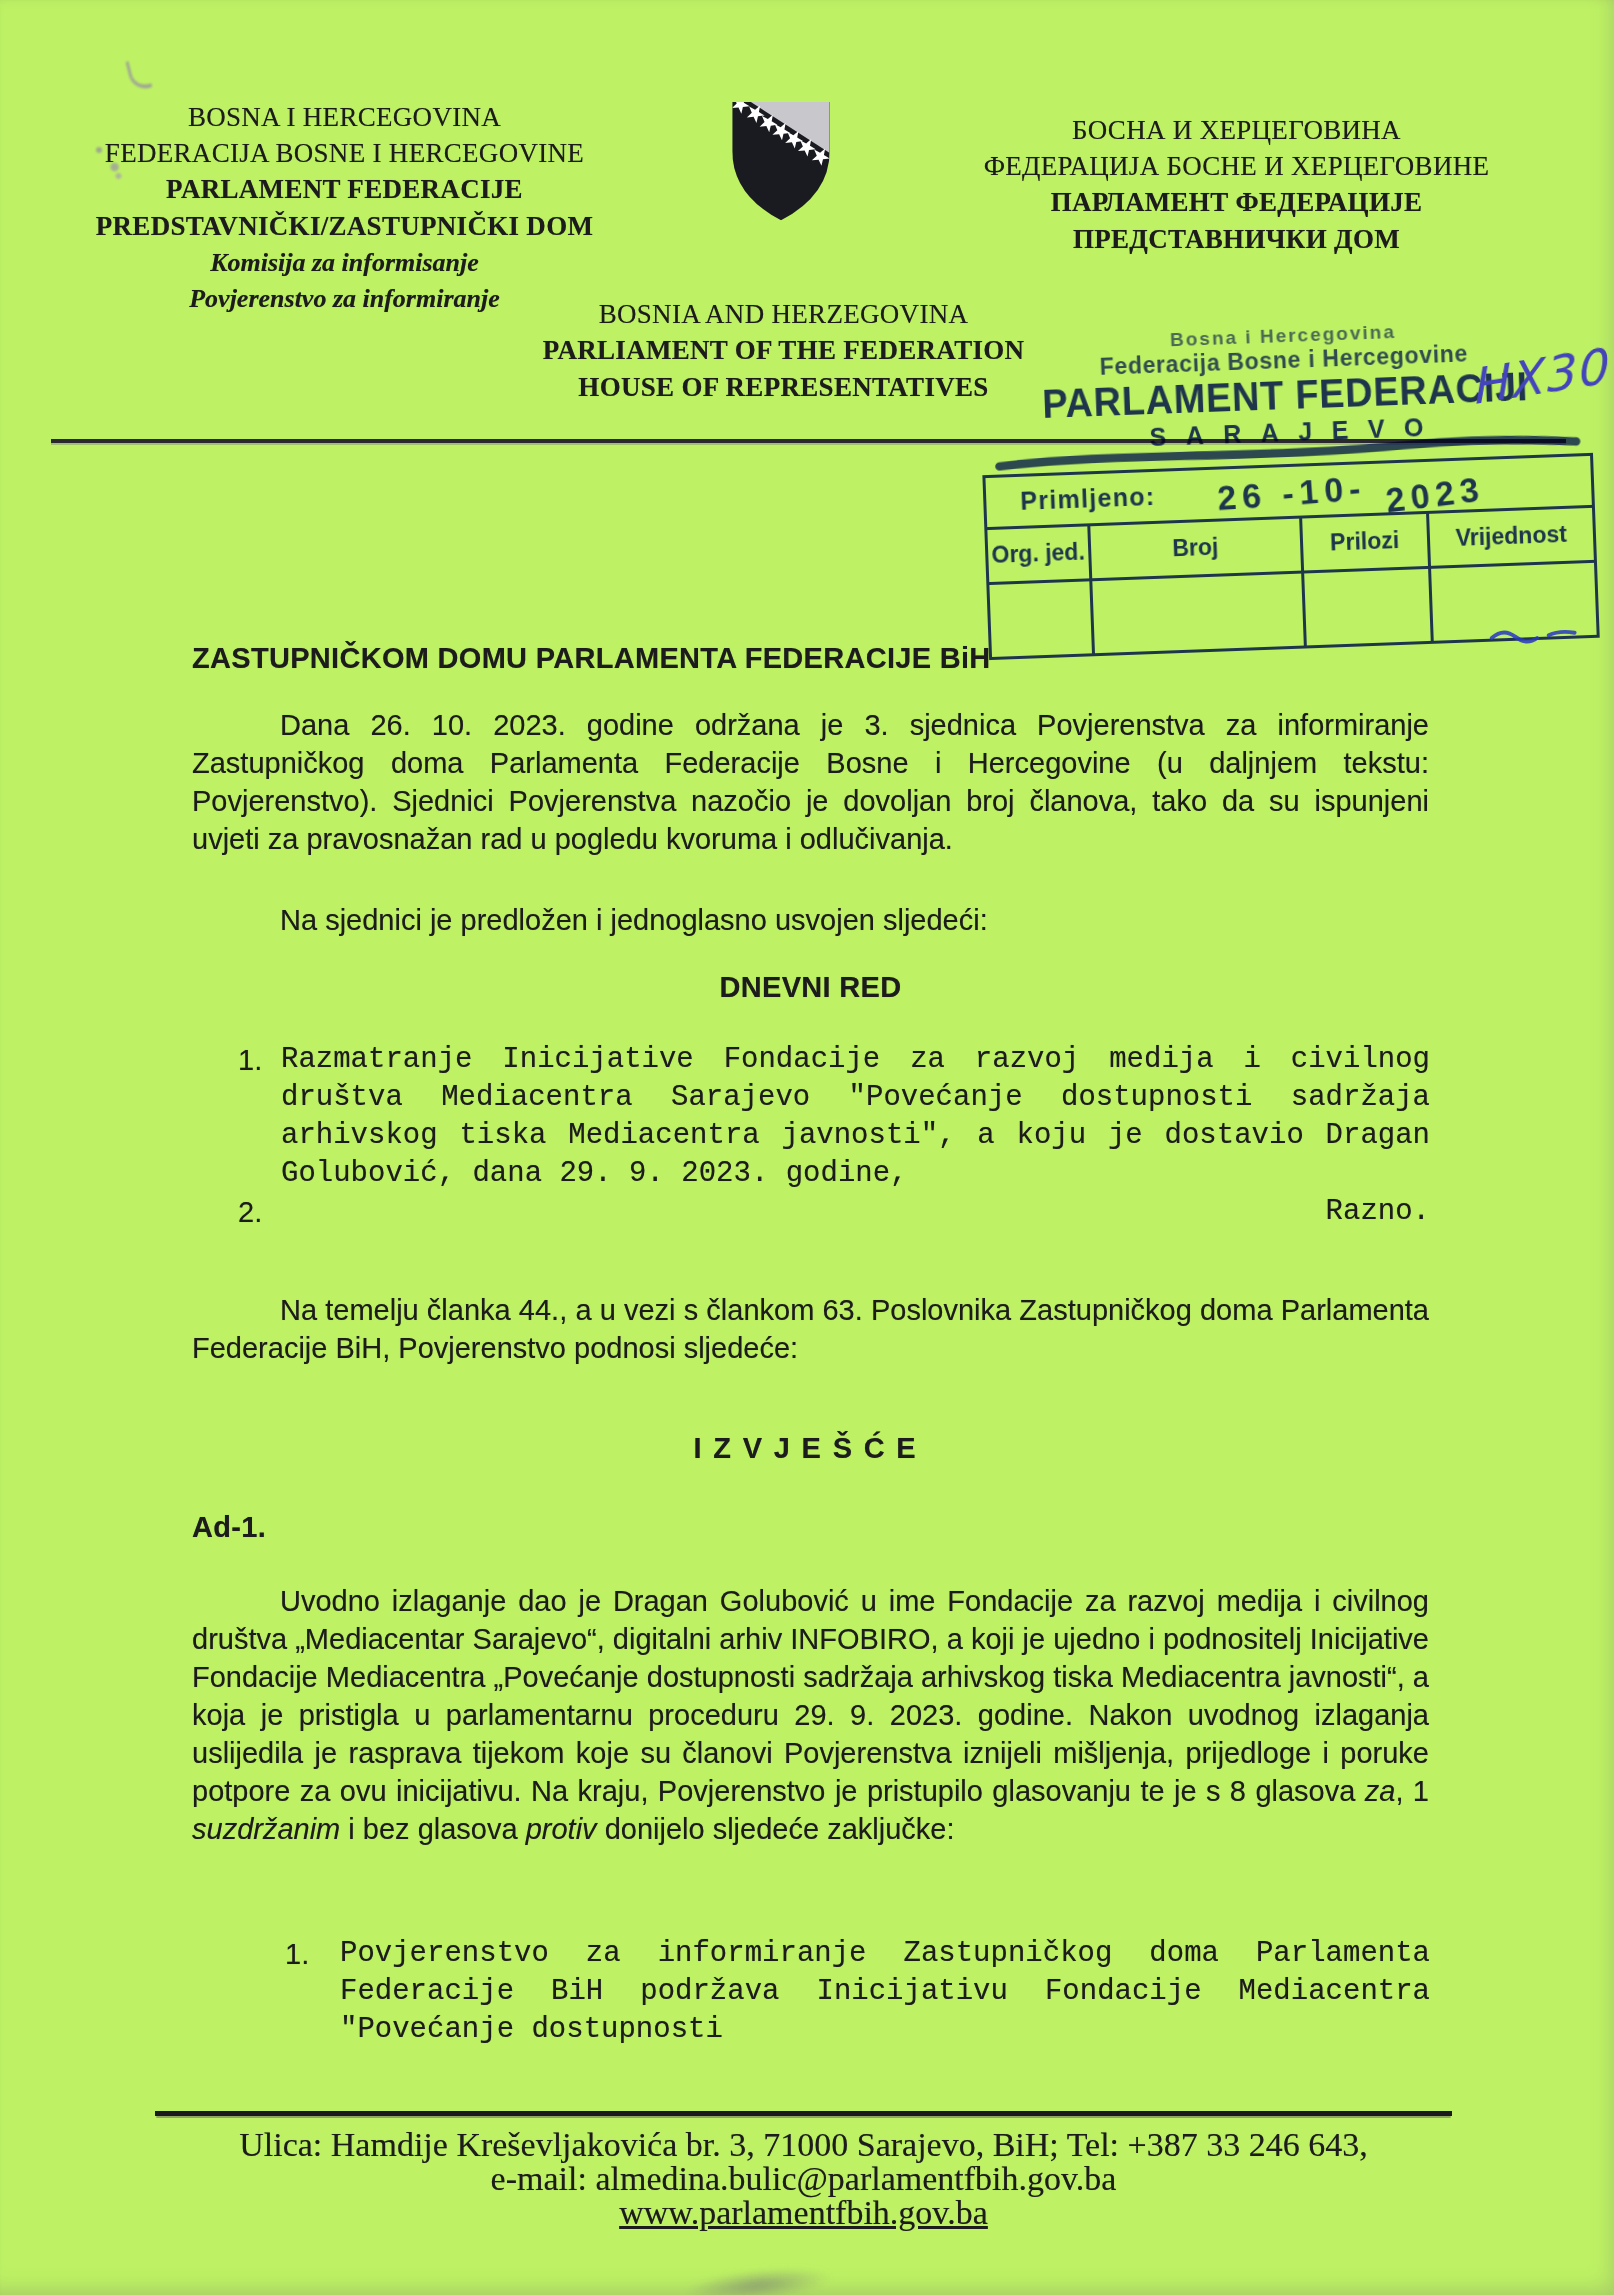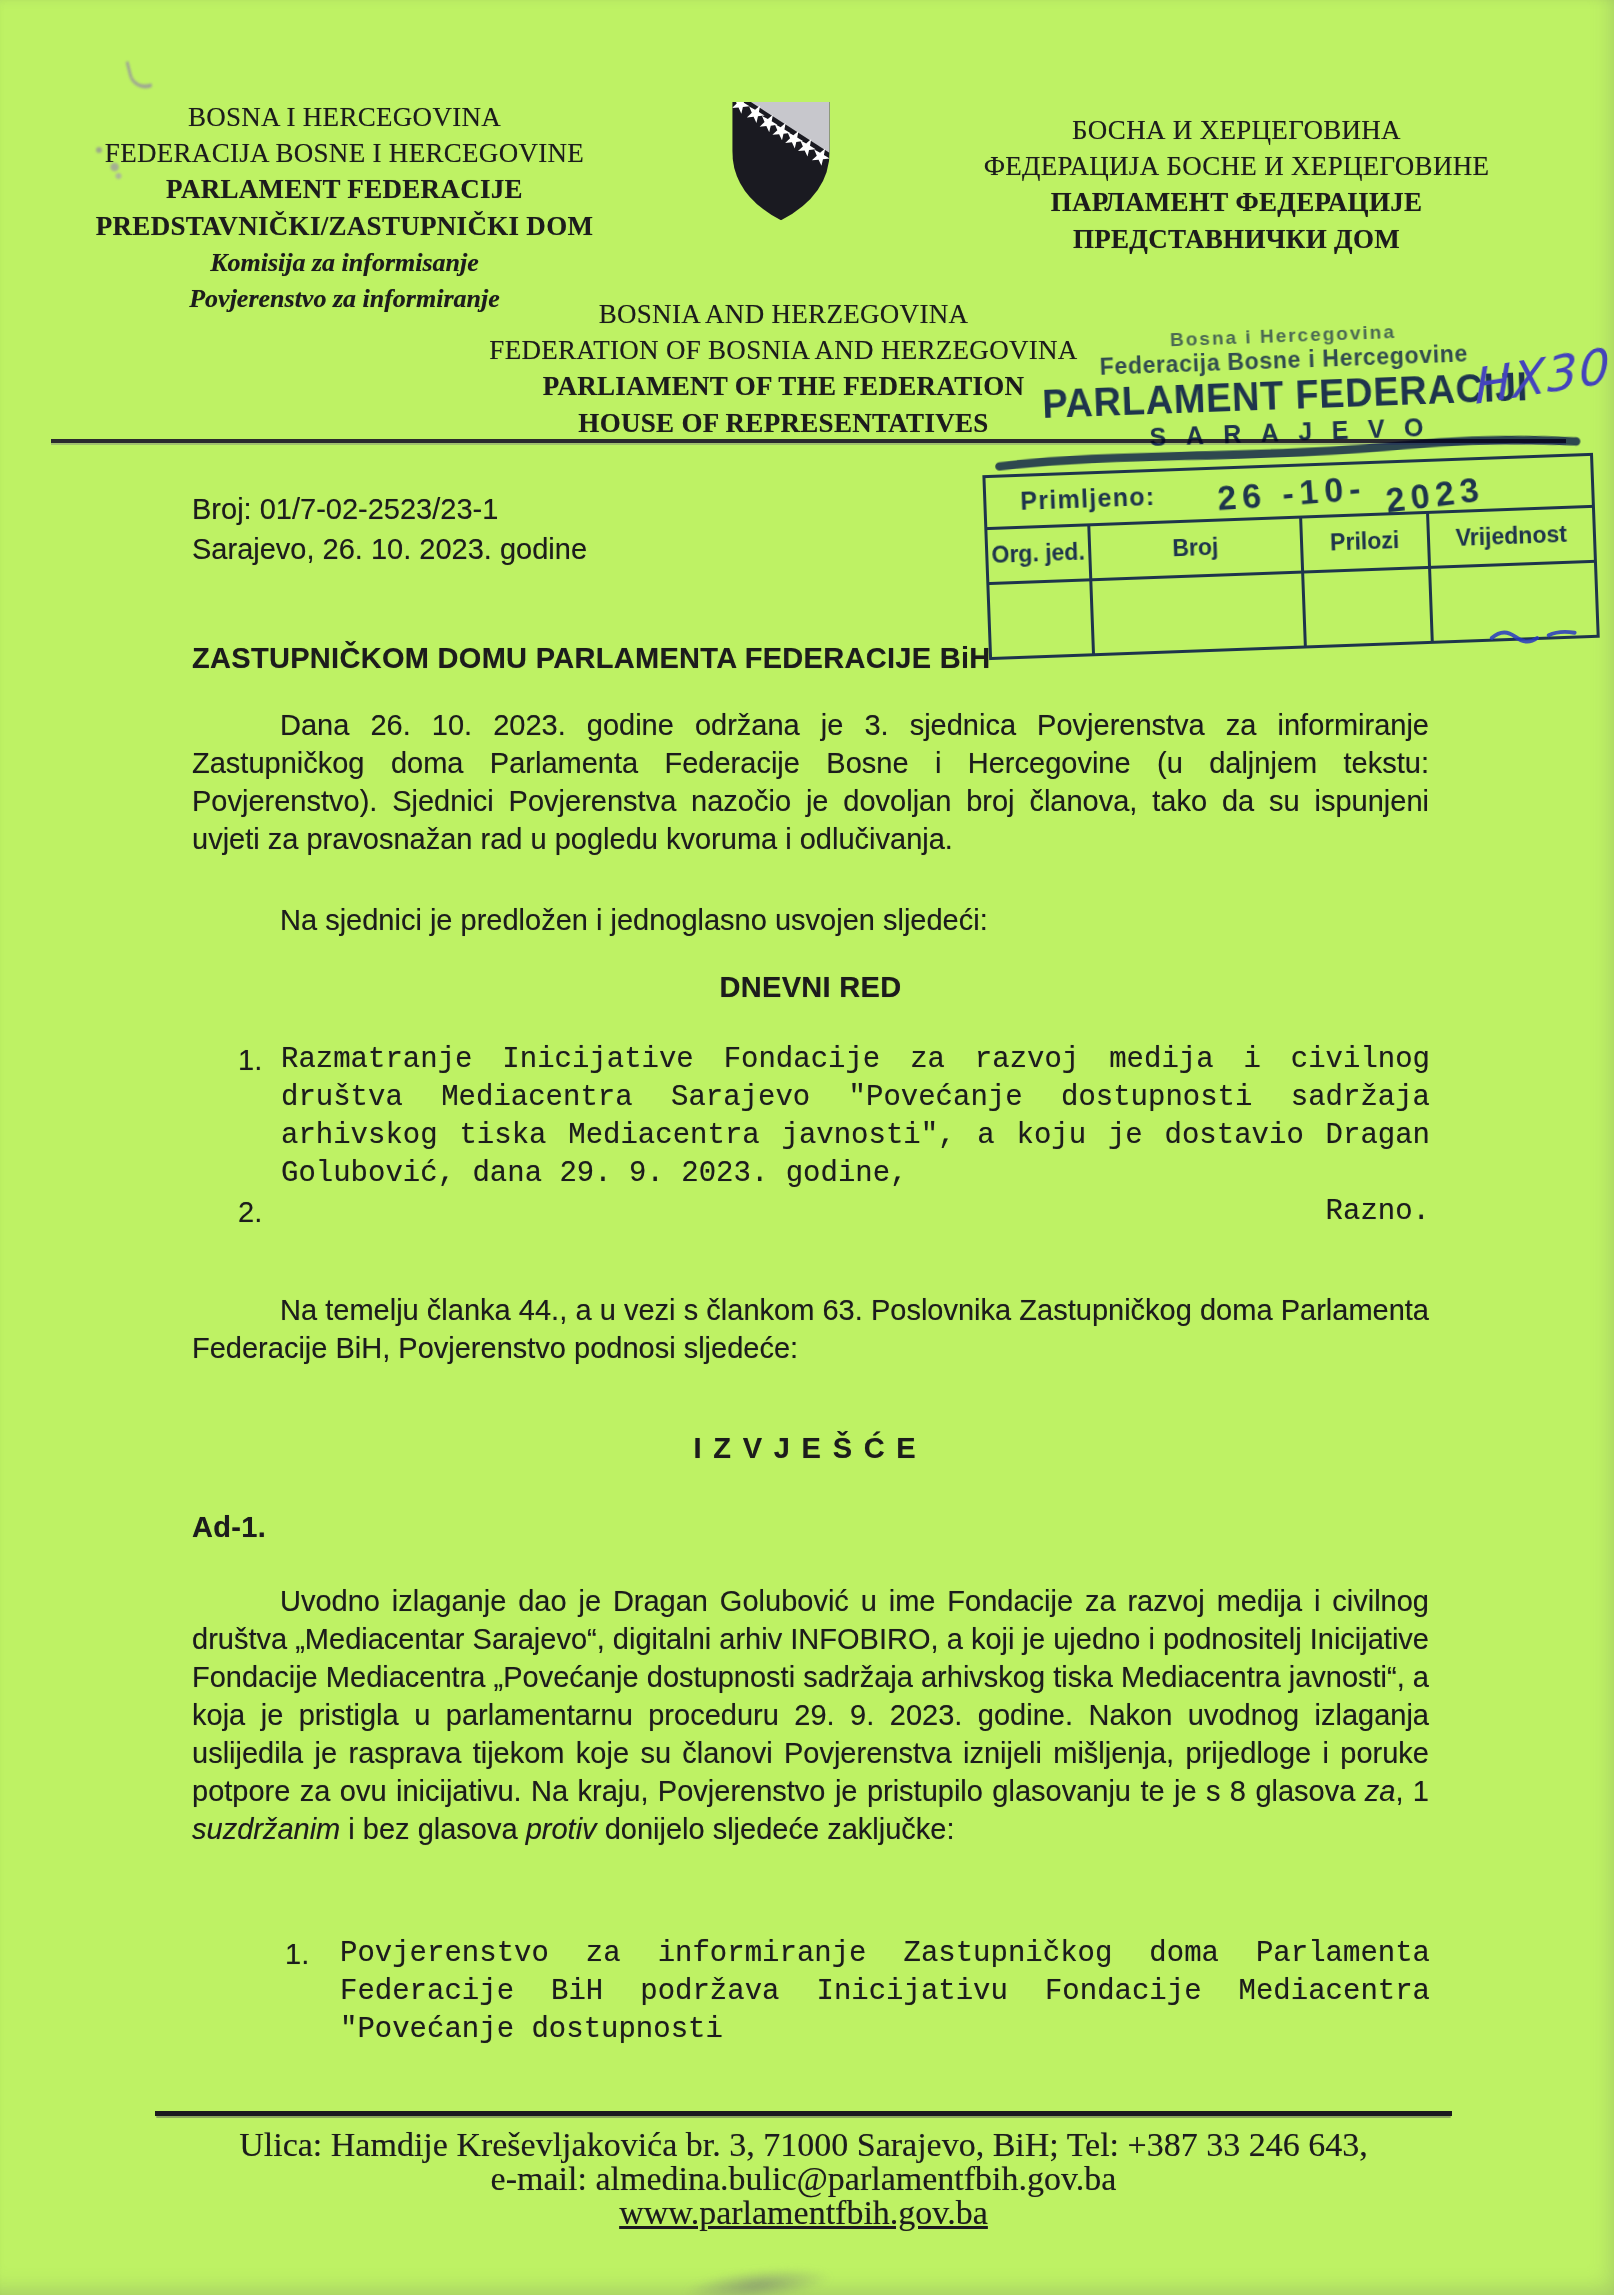--- a/index.html
+++ b/index.html
@@ -131,21 +131,20 @@
 
   <div class="abs ctr serif scantext" style="left:944px;top:112px;width:585px;">
     <div class="hline">БОСНА И ХЕРЦЕГОВИНА</div>
     <div class="hline">ФЕДЕРАЦИЈА БОСНЕ И ХЕРЦЕГОВИНЕ</div>
     <div class="hline-b">ПАРЛАМЕНТ ФЕДЕРАЦИЈЕ</div>
     <div class="hline-b">ПРЕДСТАВНИЧКИ ДОМ</div>
   </div>
 
   <div class="abs ctr serif scantext" style="left:455px;top:296px;width:657px;">
     <div class="hline">BOSNIA AND HERZEGOVINA</div>
-    <div class="hline">FEDERATION OF BOSNIA AND HERZEGOVINA</div>
     <div class="hline-b">PARLIAMENT OF THE FEDERATION</div>
     <div class="hline-b">HOUSE OF REPRESENTATIVES</div>
   </div>
 
   <div class="rule-main"></div>
 
   <div class="stamp">
     <div class="s1">Bosna i Hercegovina</div>
     <div class="s2">Federacija Bosne i Hercegovine</div>
     <div class="s3">PARLAMENT FEDERACIJI</div>
@@ -174,24 +173,20 @@
         <div class="st-cell c4"></div>
       </div>
     </div>
   </div>
 
   <div class="handwriting">HX30</div>
   <svg class="pen-squiggle" width="91" height="22" viewBox="0 0 140 34">
     <path d="M4,20 q 18,-16 36,-2 t 34,2 M92,16 q 16,-8 40,-4" fill="none" stroke="#2838c2" stroke-width="6" stroke-linecap="round" opacity=".85"></path>
   </svg>
 
-  <div class="abs scantext" style="left:192px;top:489px;">
-    <div style="font-size:29px;line-height:40px;">Broj: 01/7-02-2523/23-1</div>
-    <div style="font-size:29px;line-height:40px;">Sarajevo, 26. 10. 2023. godine</div>
-  </div>
 
   <div class="abs h-bold scantext" style="left:192px;top:642px;width:1238px;">ZASTUPNIČKOM DOMU PARLAMENTA FEDERACIJE BiH</div>
 
   <div class="abs para indent scantext" style="left:192px;top:706px;width:1237px;">Dana 26. 10. 2023. godine održana je 3. sjednica Povjerenstva za informiranje Zastupničkog doma Parlamenta Federacije Bosne i Hercegovine (u daljnjem tekstu: Povjerenstvo). Sjednici Povjerenstva nazočio je dovoljan broj članova, tako da su ispunjeni uvjeti za pravosnažan rad u pogledu kvoruma i odlučivanja.</div>
 
   <div class="abs para indent scantext" style="left:192px;top:901px;width:1237px;">Na sjednici je predložen i jednoglasno usvojen sljedeći:</div>
 
   <div class="abs ctr h-bold scantext" style="left:192px;top:971px;width:1237px;">DNEVNI RED</div>
 
   <div class="olist scantext" style="left:238px;top:1041px;width:1192px;">

